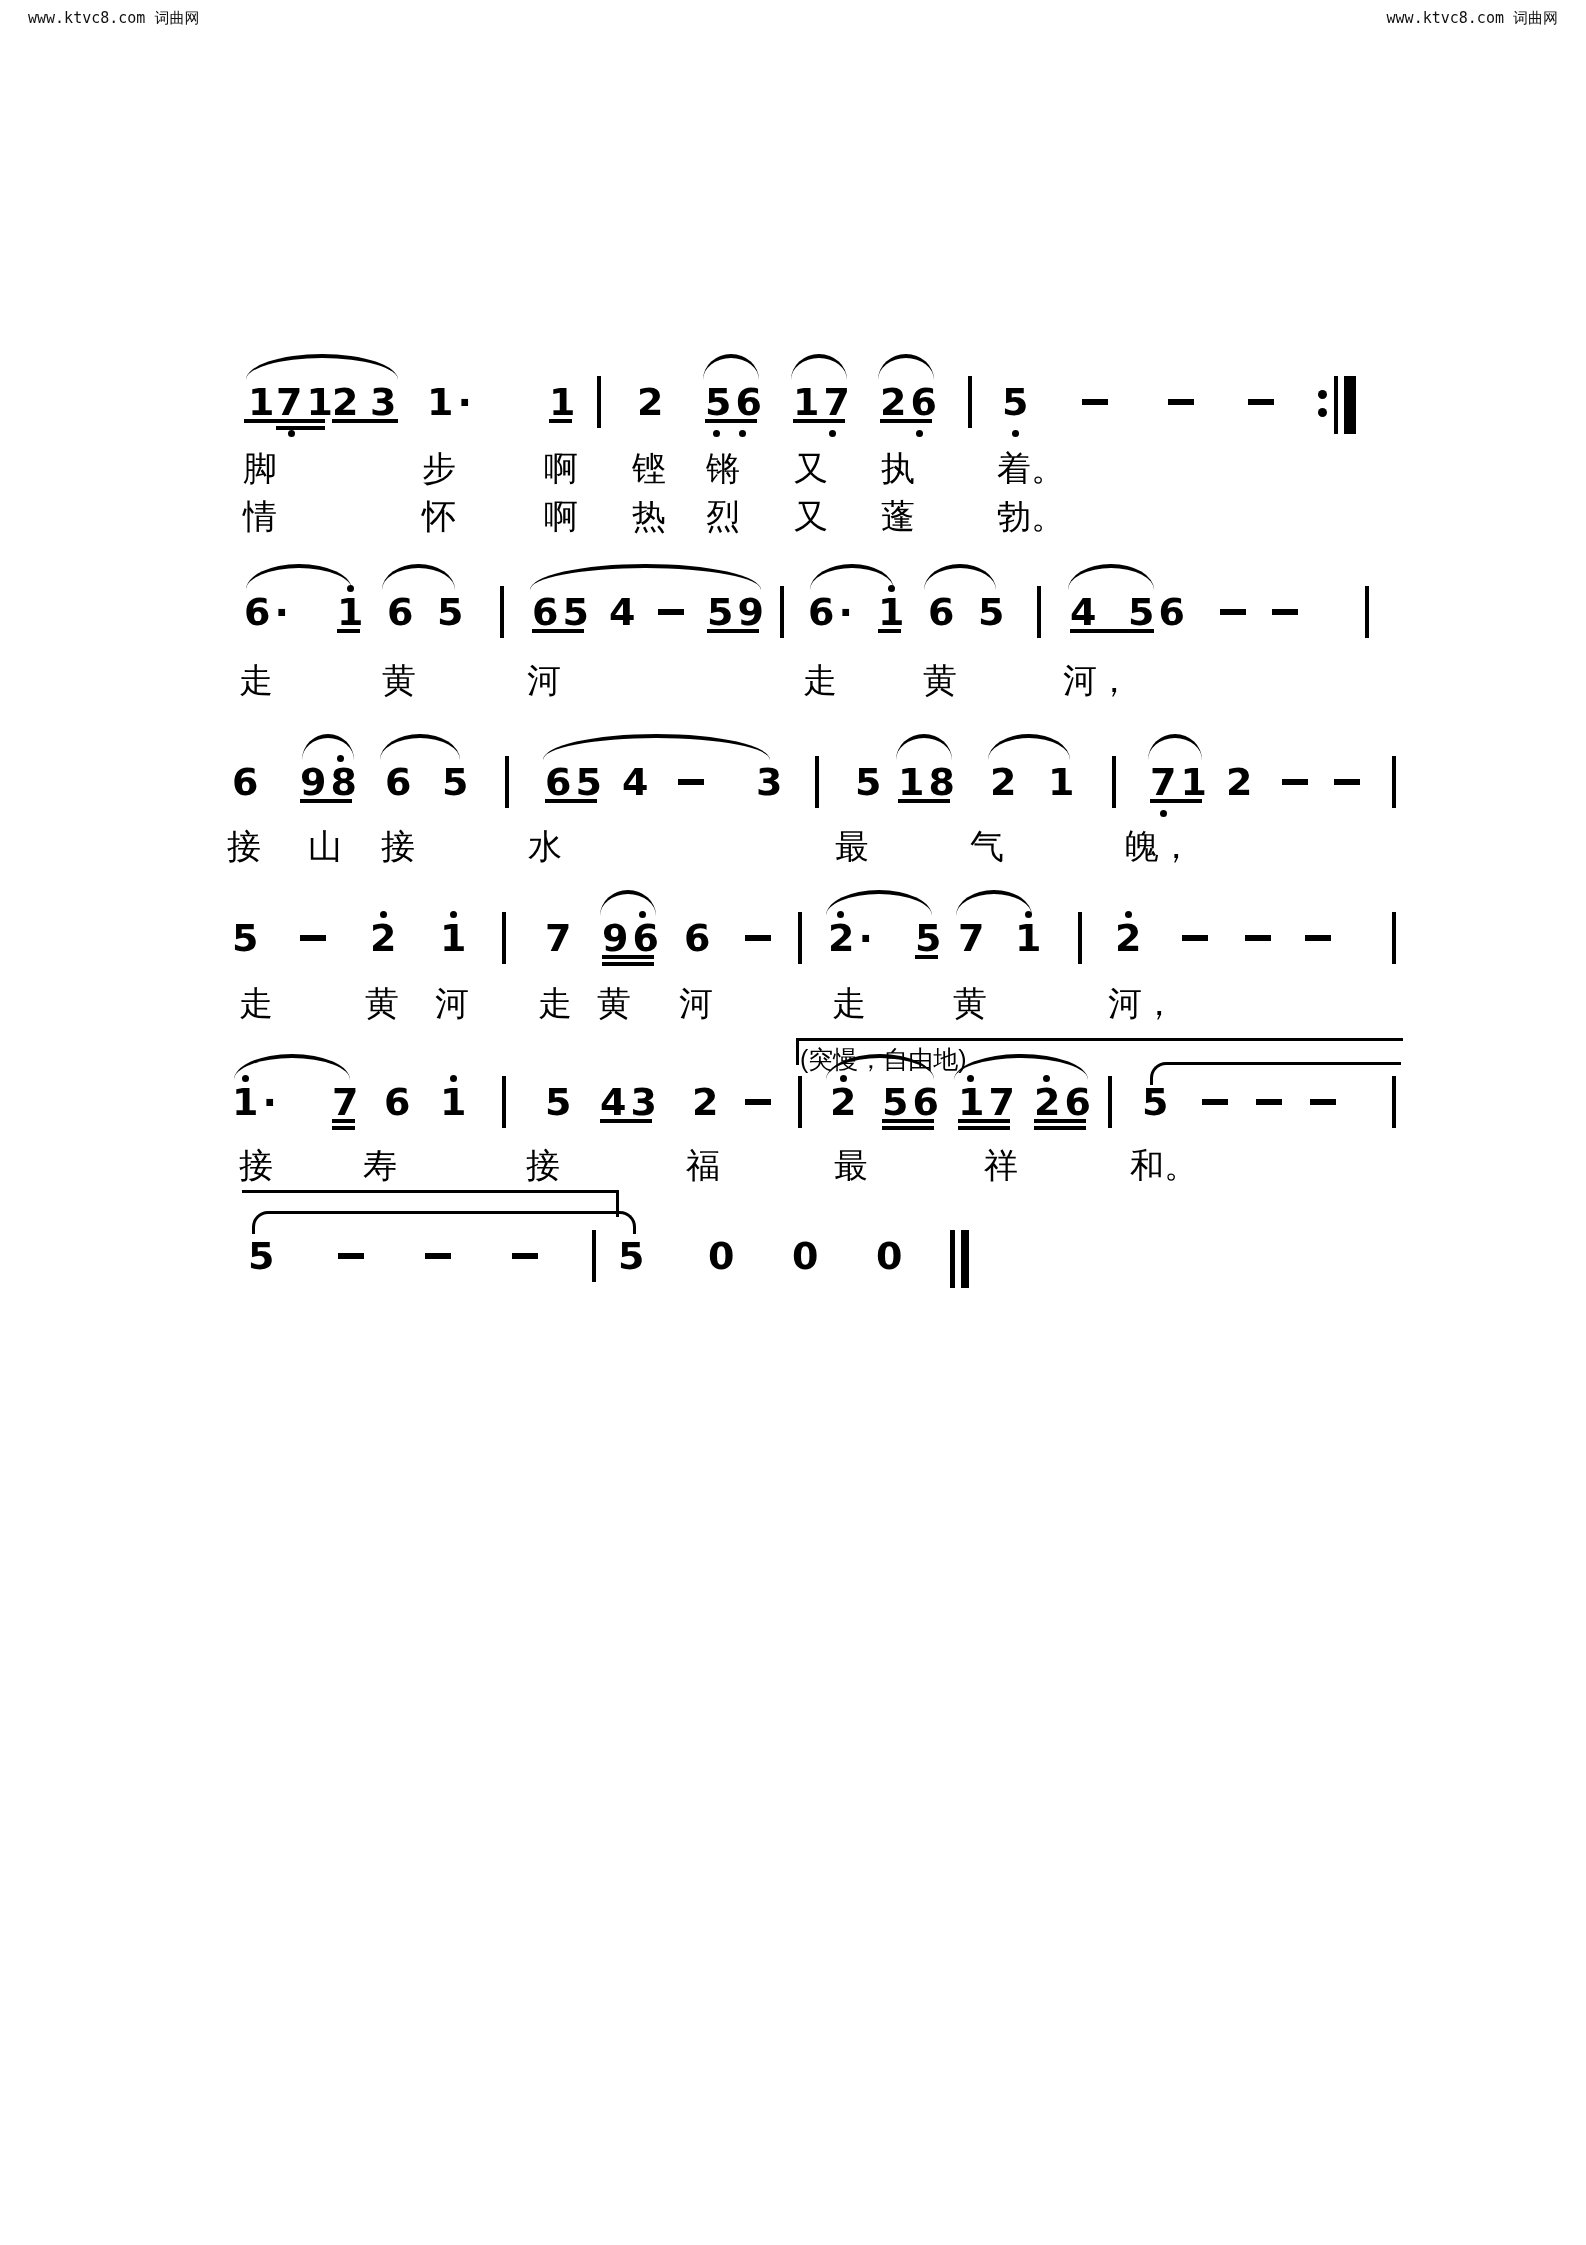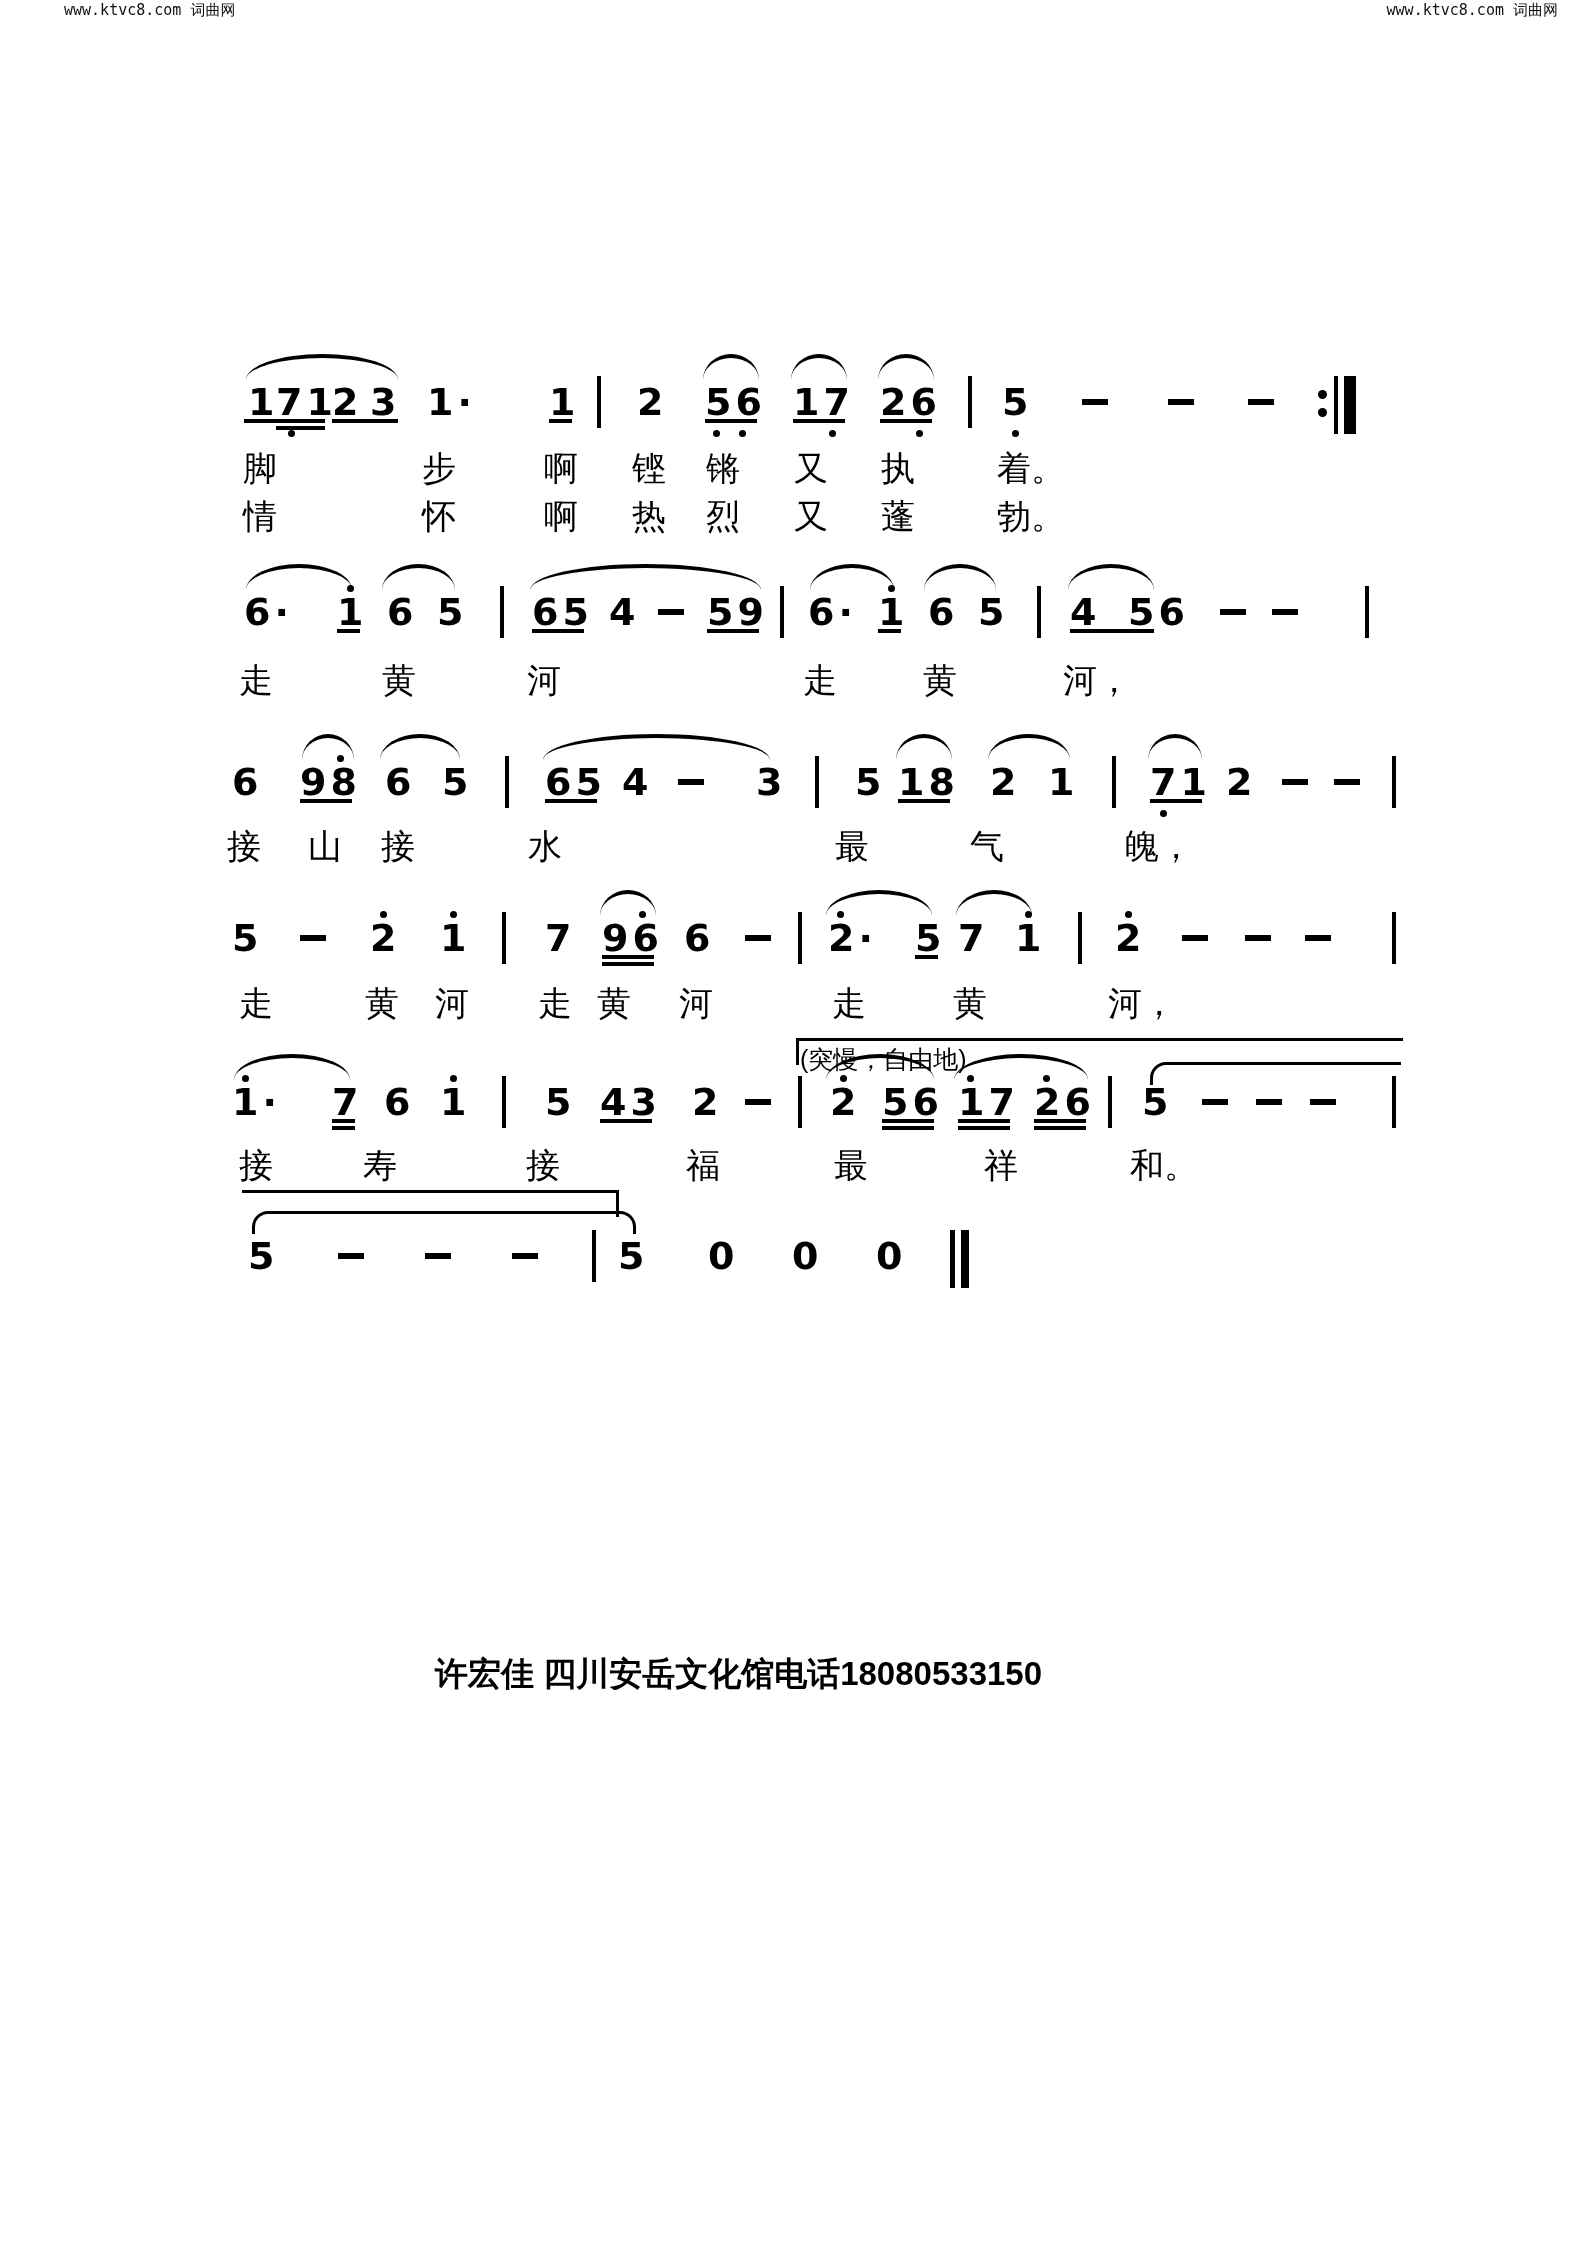--- a/index.html
+++ b/index.html
@@ -1,18 +1,18 @@
 <!DOCTYPE html>
 <html><head>
 <meta charset="utf-8">
 <style>
   html,body{margin:0;padding:0;background:#888;}
   #page{position:relative;width:1586px;height:2245px;background:#ffffff;overflow:hidden;
         font-family:"Liberation Sans",sans-serif;}
-  .wm{position:absolute;top:0;font:500 15px/20px "DejaVu Sans Mono","Liberation Mono",monospace;color:#101010;margin-left:36px;}
+  .wm{position:absolute;top:8px;font:500 15px/20px "DejaVu Sans Mono","Liberation Mono",monospace;color:#101010;}
   #wm-left{left:28px;}
   #wm-right{right:28px;}
   
   .note{position:absolute;font:700 38px/40px "DejaVu Sans","Liberation Sans",sans-serif;
         letter-spacing:4px;color:#000;white-space:pre;}
   .lyric{position:absolute;font:400 34px/36px "DejaVu Serif","Liberation Serif",serif;color:#000;white-space:pre;}
   .bar{position:absolute;width:4px;height:52px;background:#000;}
   .dash{position:absolute;width:26px;height:6px;background:#000;}
   .ul{position:absolute;height:4px;background:#000;}
   .slur{position:absolute;height:22px;border-top:4px solid #000;
@@ -279,16 +279,15 @@
       <div class="note" style="left: 792px; top: 1236px;">0</div>
       <div class="note" style="left: 876px; top: 1236px;">0</div>
       <div class="fthin" style="left: 950px; top: 1230px;"></div>
       <div class="fthick" style="left: 961px; top: 1230px;"></div>
       <div class="tie" style="left: 252px; top: 1211px; width: 378px;"></div>
       <div class="bracket tick-right" style="left: 242px; top: 1190px; width: 374px;"></div>
     </div>
 
   <div class="annotation">(突慢，自由地)</div>
 
-  <div id="contact-2" class="contact">许宏佳 四川安岳文化馆电话18080533150</div>
 
 
 </div>
 
 </body></html>

